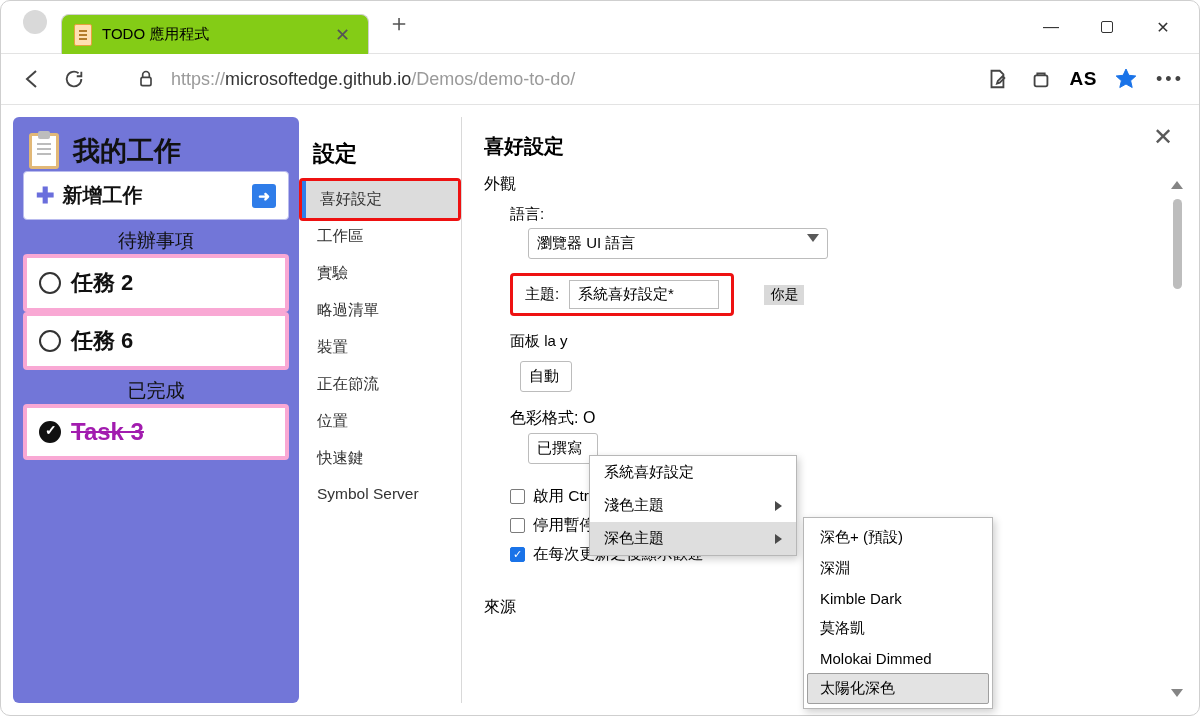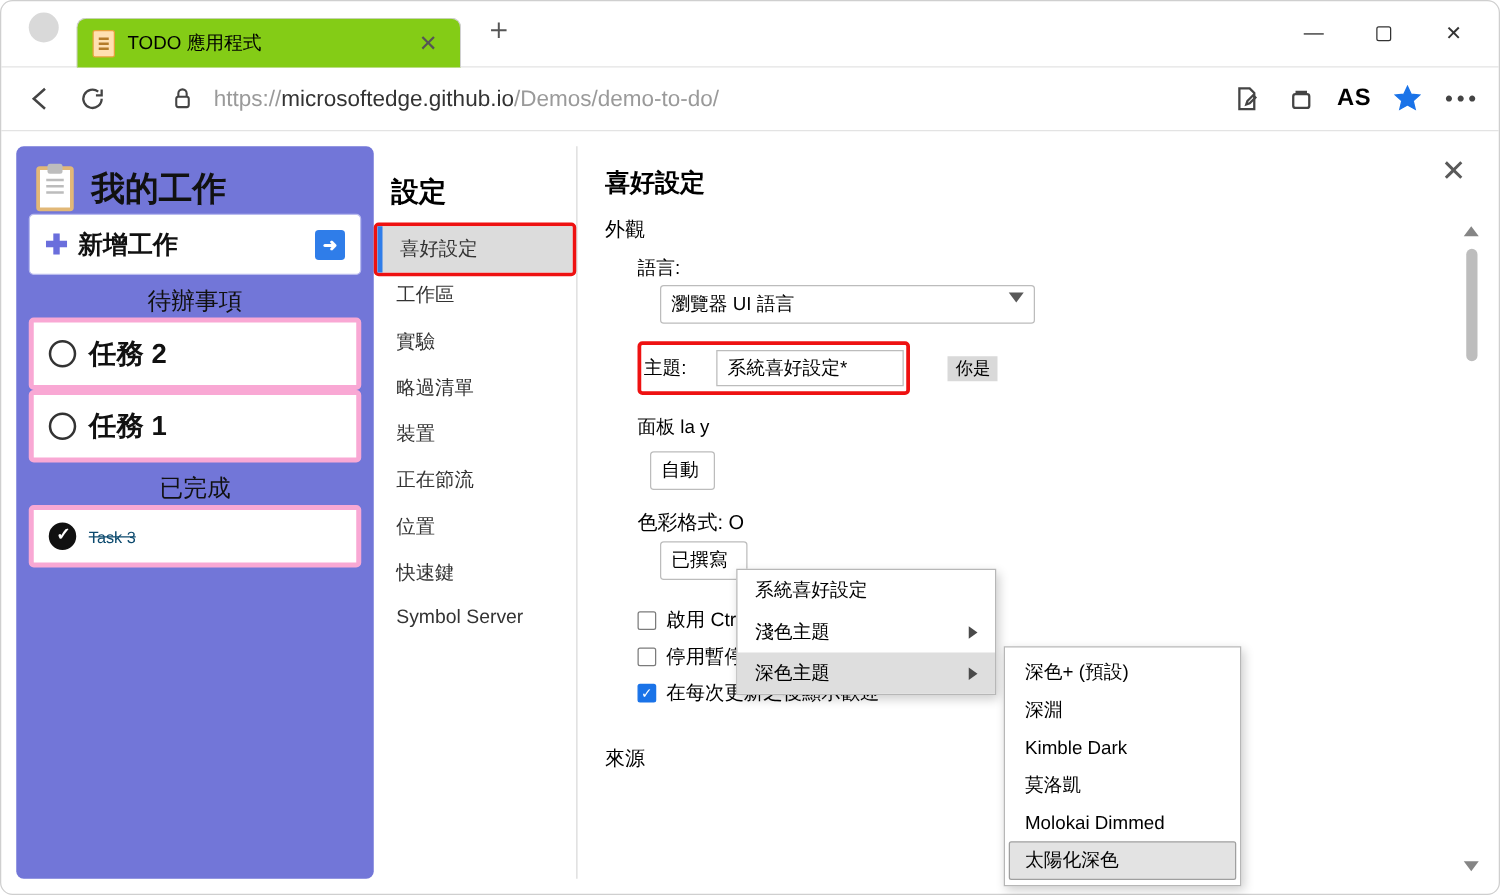--- a/index.html
+++ b/index.html
@@ -42,40 +42,40 @@
   .clipboard::after{content:"";position:absolute;left:5px;right:5px;top:7px;height:2px;background:#bcbcbc;box-shadow:0 5px 0 #bcbcbc, 0 10px 0 #bcbcbc;}
   .tasks-title { font-size: 27px; font-weight: 700; }
   .add-task { background: #fff; border: 1px solid #b9bbee; border-radius: 4px; padding: 10px 12px; display: flex; align-items: center; font-size: 20px; font-weight: 700; }
   .plus { color: #6a6edc; font-size: 22px; margin-right: 8px; font-weight: 800; }
   .go-btn { margin-left: auto; width: 24px; height: 24px; background: #2f7de9; border-radius: 3px; display: flex; align-items: center; justify-content: center; color: #fff; font-size: 14px; }
   .section-label { text-align: center; font-size: 19px; padding-top: 8px; }
   .task-item { background: #fff; border: 4px solid #f9a8d4; border-radius: 4px; padding: 10px 12px; display: flex; align-items: center; font-size: 22px; font-weight: 700; gap: 10px; }
   .circle { width: 22px; height: 22px; border: 2.5px solid #333; border-radius: 50%; }
   .circle.filled { background: #111; border-color: #111; position: relative; }
   .circle.filled::after { content: "✓"; position: absolute; color: #fff; font-size: 14px; left: 4px; top: -1px; }
-  .done-text { text-decoration: line-through; color: #0c4a6e; font-weight: 400; font-size: 13px; }
+  .done-text { text-decoration: line-through; color: #a21caf; font-weight: 700; font-size: 24px; }
 
   
   .settings-col { width: 163px; border-right: 1px solid #d9d9d9; padding-top: 18px; }
   .settings-title { font-size: 22px; font-weight: 700; padding: 4px 14px 12px; font-family: Liberation Mono, monospace; }
   .nav-item { font-size: 15.5px; padding: 8px 12px 8px 18px; color: #333; cursor: pointer; }
   .nav-item.active { background: #dcdcdc; border-left: 4px solid #2f7de9; padding-left: 14px; }
   .nav-highlight { border: 3px solid #e11; border-radius: 4px; margin: -3px 0; }
 
   
   .panel { flex: 1; position: relative; padding: 16px 22px 10px 22px; overflow: hidden; }
   .panel-close { position: absolute; right: 14px; top: 6px; font-size: 24px; color: #5a5a5a; }
   .panel-title { font-size: 20px; font-weight: 700; margin-bottom: 14px; }
   .group-label { font-size: 16px; margin: 6px 0 10px 0; }
   .indent { margin-left: 26px; }
   .field-row { display: flex; align-items: center; gap: 14px; margin: 6px 0 10px 0; }
   .field-label { font-size: 15px; min-width: 44px; }
   .select { display: inline-flex; border: 1px solid #bcbcbc; border-radius: 3px; padding: 5px 8px; min-width: 300px; font-size: 15px; background: #fff; justify-content: space-between; }
   .select-caret { width: 0; height: 0; border-left: 6px solid transparent; border-right: 6px solid transparent; border-top: 8px solid #595959; }
-  .theme-row-highlight { border: 3px solid #e11; border-radius: 4px; padding: 4px 2px; display: inline-flex; align-items: center; gap: 14px; }
+  .theme-row-highlight { border: 3px solid #e11; border-radius: 4px; padding: 4px 12px; display: inline-flex; align-items: center; }
   .theme-input { border: 1px solid #bcbcbc; padding: 4px 8px; min-width: 150px; font-size: 15px; }
   .shadow-text { background: #d9d9d9; padding: 1px 6px; font-size: 14px; display: inline-block; margin-left: 26px; }
 
   .checkbox-row { display: flex; align-items: center; gap: 8px; margin: 8px 0; font-size: 15.5px; }
   .cb { width: 15px; height: 15px; border: 1.5px solid #7b7b7b; border-radius: 2px; display: inline-flex; align-items: center; justify-content: center; font-size: 11px; color: #fff; }
   .cb.checked { background: #1a73e8; border-color: #1a73e8; }
 
   
   .menu1 { position: absolute; left: 576px; top: 338px; width: 208px; background: #fff; border: 1px solid #b7b7b7; box-shadow: 2px 3px 8px rgba(0,0,0,0.2); font-size: 15px; }
   .menu1-item { padding: 7px 14px; display: flex; align-items: center; justify-content: space-between; }
@@ -173,21 +173,21 @@
         <span>新增工作</span>
         <span class="go-btn">➜</span>
       </div>
       <div class="section-label">待辦事項</div>
       <div class="task-item">
         <span class="circle"></span>
         <span>任務 2</span>
       </div>
       <div class="task-item">
         <span class="circle"></span>
-        <span>任務 1</span>
+        <span>任務 6</span>
       </div>
       <div class="section-label">已完成</div>
       <div class="task-item">
         <span class="circle filled"></span>
         <span class="done-text">Task 3</span>
       </div>
     </div>
 
     <div class="settings-col">
       <div class="settings-title">設定</div>

